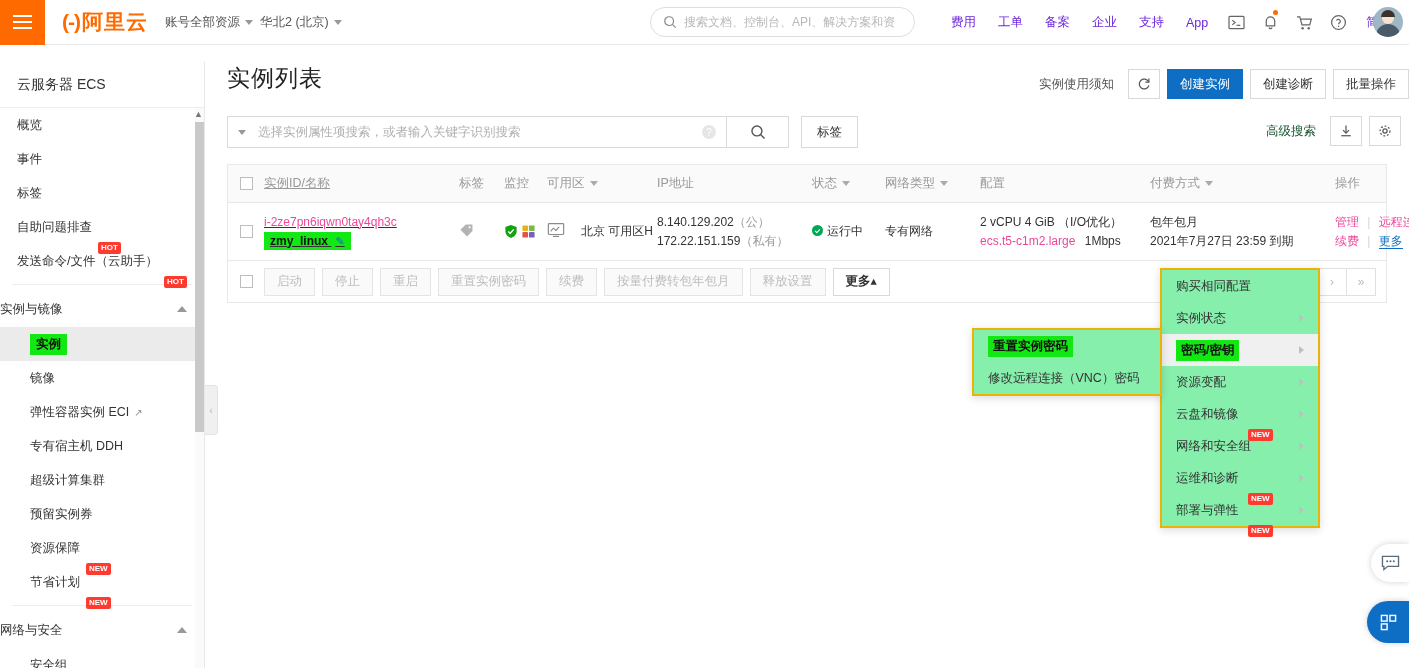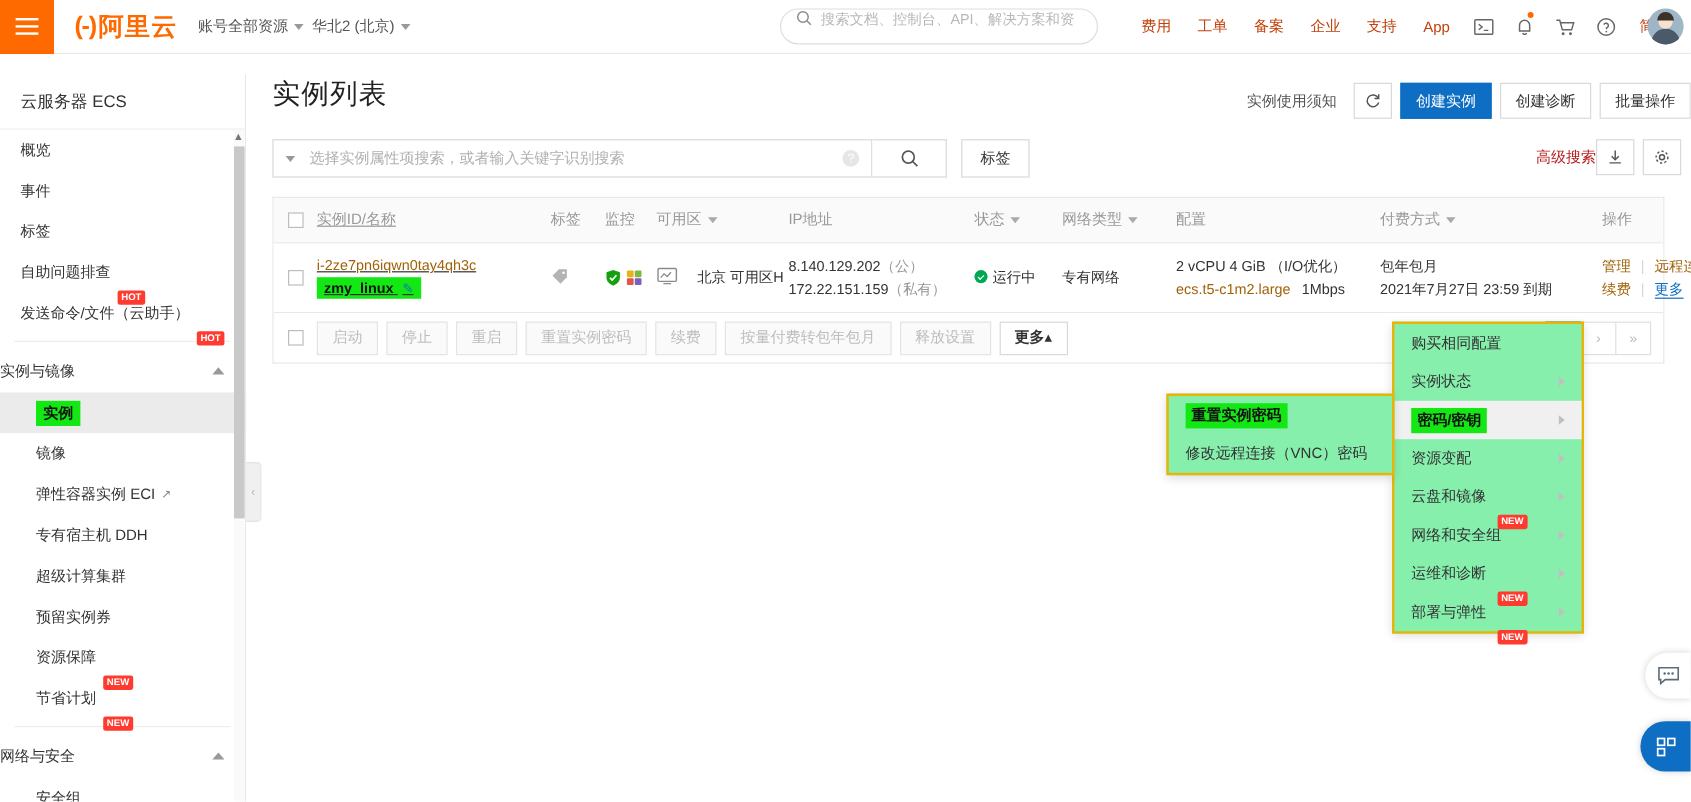--- a/index.html
+++ b/index.html
@@ -39,28 +39,28 @@
     display: flex; align-items: center; white-space: nowrap;
   }
   .caret-dn {
     display:inline-block; width: 0; height: 0; margin-left: 5px;
     border-left: 4px solid transparent; border-right: 4px solid transparent;
     border-top: 5px solid #999;
   }
   .topsearch {
     position: absolute; left: 650px; top: 7px; width: 265px; height: 30px;
     border: 1px solid #dcdee2; border-radius: 15px; background: #fff;
-    display: flex; align-items: flex-start; padding: 0 12px;
+    display: flex; align-items: center; padding: 0 12px;
   }
   .topsearch .ph { color: #b8b8b8; font-size: 12px; margin-left: 7px;
      white-space: nowrap; overflow: hidden; }
   .topnav { position: absolute; left: 940px; top: 0; height: 45px;
     display: flex; align-items: center; gap: 0px; }
   .topnav .lnk {
-    font-size: 12.5px; color: #c2410c; padding: 0 11px; cursor: pointer; white-space: nowrap;
+    font-size: 12.5px; color: #6d28d9; padding: 0 11px; cursor: pointer; white-space: nowrap;
   }
   .topnav .ico {
     width: 34px; height: 45px; display:flex; align-items:center; justify-content:center;
     cursor: pointer; position: relative; color: #555;
   }
   .dot-badge { position:absolute; top:10px; right:9px; width:5px;height:5px;
      border-radius:50%; background:#ff6a00; }
   .avatar {
     position:absolute; right: 6px; top: 7px; width: 30px; height: 30px;
     border-radius: 50%; background: #9fb6c6; overflow:hidden; cursor: pointer;
@@ -163,21 +163,21 @@
     background:#fff; display:flex; align-items:center;justify-content:center; cursor:pointer;
   }
   .tag-btn {
     margin-left: 12px; width: 57px; height: 32px; border: 1px solid #d9d9d9;
     background:#fff; display:flex;align-items:center;justify-content:center;
     font-size: 12.5px; color:#333; cursor:pointer;
   }
   .adv-row {
     position:absolute; right: 8px; top: 0; display:flex; align-items:center;
   }
-  .adv-link { color:#b91c1c; font-size:12.5px; cursor:pointer; }
+  .adv-link { color:#14532d; font-size:12.5px; cursor:pointer; margin-right: 14px; }
 
   
   .tbl { margin: 16px 22px 0 22px; border: 1px solid #e8e8e8; border-bottom:none; }
   .tr { display: flex; align-items: center; }
   .thead { background: #fafafa; height: 38px; border-bottom:1px solid #e8e8e8; color:#999; font-size:12.5px;}
   .row1 { min-height: 58px; border-bottom: 1px solid #e8e8e8; background:#fff; }
   .cb {
     width: 13px; height: 13px; border: 1px solid #bdbdbd; background: #fff;
     cursor: pointer; flex: 0 0 13px;
   }
@@ -190,21 +190,21 @@
   .c-st   { flex: 0 0 73px; }
   .c-net  { flex: 0 0 95px; }
   .c-cfg  { flex: 0 0 170px; }
   .c-pay  { flex: 0 0 185px; }
   .c-op   { flex: 1 1 auto; }
   .hdr-sort { display:inline-flex; align-items:center; }
   .hdr-sort .tri {
     width:0;height:0;border-left:4px solid transparent;border-right:4px solid transparent;
     border-top:5px solid #aaa; margin-left:5px;
   }
-  .link { color: #a16207; cursor: pointer; }
+  .link { color: #ec4899; cursor: pointer; }
   .idname { line-height: 19px; }
   .pencil { color:#0d6ec4; font-size: 11px; margin-left: 4px; }
   .state-dot {
     display:inline-block; width:11px;height:11px;border-radius:50%;
     background:#00a854; margin-right:4px; position:relative; vertical-align:-1px;
   }
   .state-dot::after {
     content:""; position:absolute; left:3px; top:4px; width:4px;height:2px;
     border-left:1.5px solid #fff; border-bottom:1.5px solid #fff;
     transform: rotate(-45deg);

